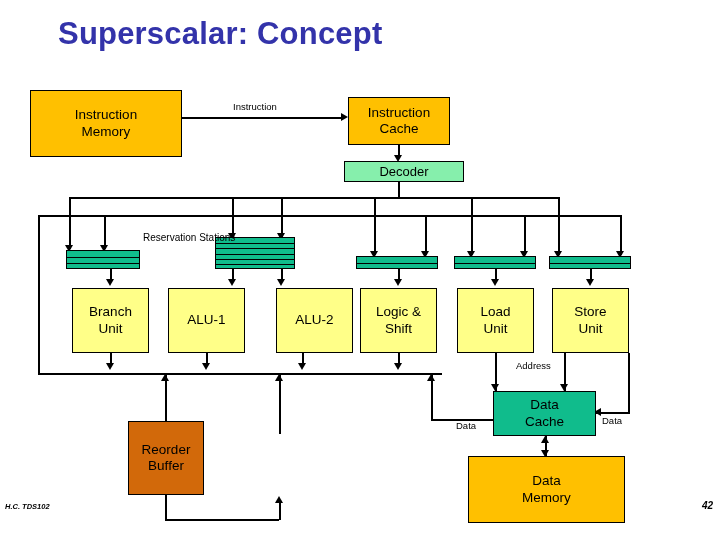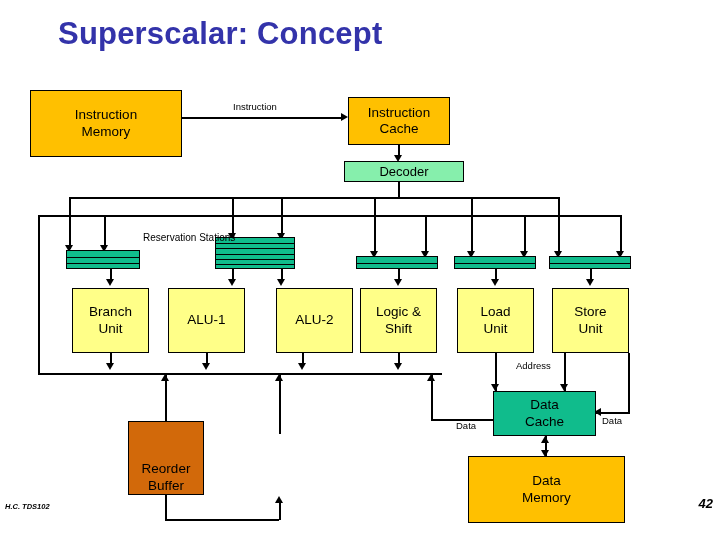--- a/index.html
+++ b/index.html
@@ -36,21 +36,21 @@
     line-height:1.22;
     color:#000;
     font-size:13.5px;
     z-index:5;
   }
   .box span{display:block;}
   .gold{background:#ffc000;}
   .yellow{background:#ffff88;}
   .cyan{background:#86efac;}
   .green{background:#10bc8c;}
-  .orange{background:#d2690a;justify-content:flex-end;}
+  .orange{background:#d2690a;}
 
   
   .rs{
     position:absolute;
     box-sizing:border-box;
     border:1.6px solid #000;
     background:#10bc8c;
     z-index:5;
   }
   .rs i{
@@ -76,21 +76,21 @@
   .lbl{position:absolute;font-size:9.5px;color:#000;white-space:nowrap;z-index:6;}
   .lbl2{position:absolute;font-size:10px;color:#000;white-space:nowrap;text-align:center;line-height:1.25;z-index:6;}
 
   
   .foot-left{
     position:absolute;left:5px;bottom:5px;
     font-size:7.5px;font-style:italic;font-weight:bold;color:#000;
   }
   .foot-right{
     position:absolute;right:7px;bottom:5px;
-    font-size:13px;font-style:italic;font-weight:bold;color:#000;
+    font-size:10px;font-style:italic;font-weight:bold;color:#000;
   }
 </style>
 </head>
 <body>
 
 <div id="slide">
 
   <div class="title">Superscalar: Concept</div>
 
   <div class="box gold" style="left:30px;top:90px;width:152px;height:67px;">

